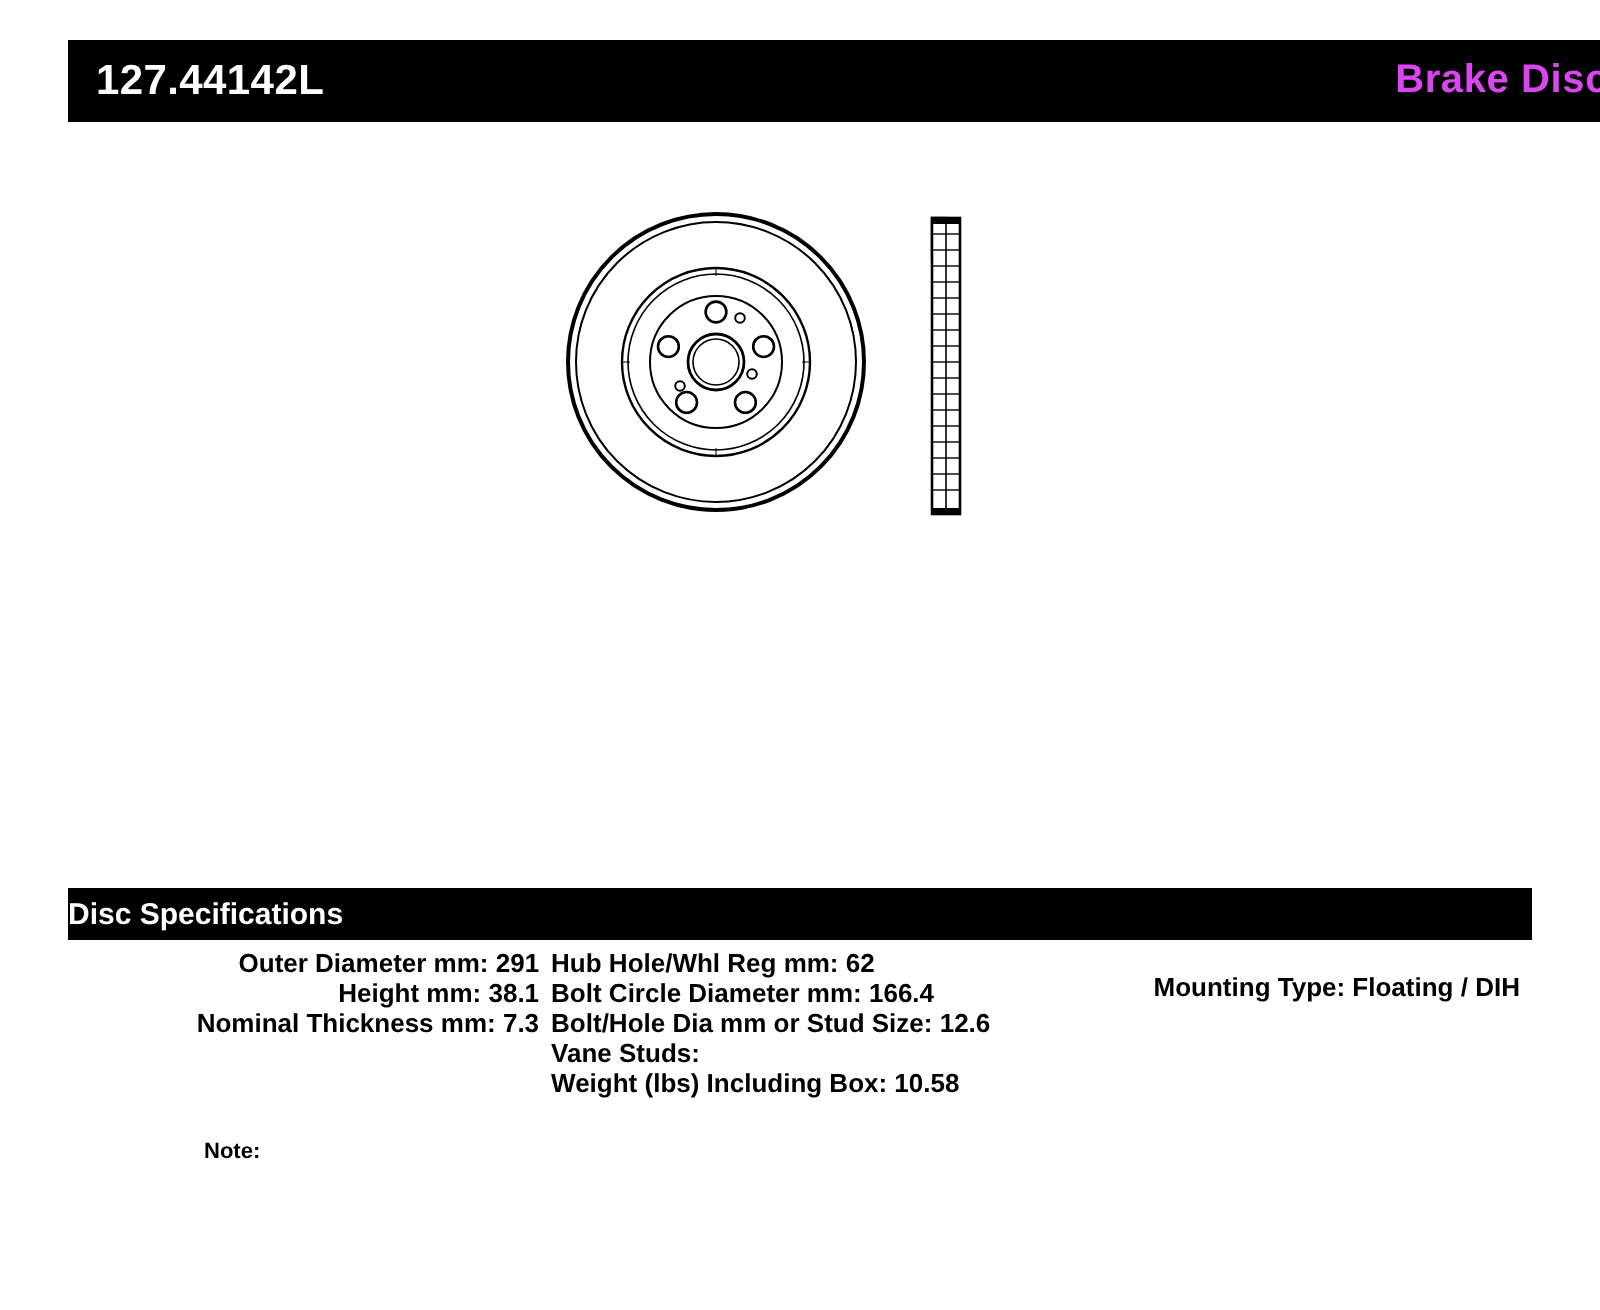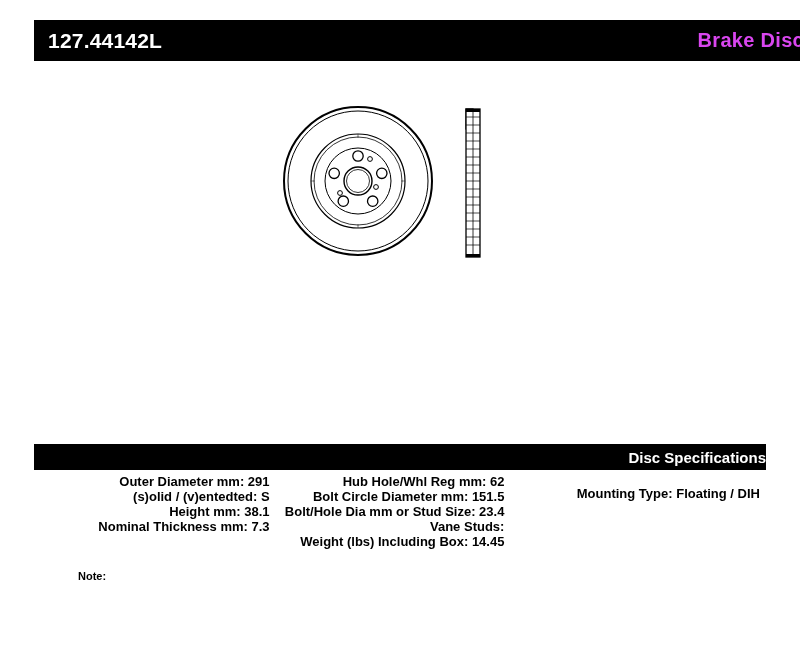--- a/index.html
+++ b/index.html
@@ -60,21 +60,21 @@
   
   .spec-title-bar {
     position: absolute;
     left: 34px;
     top: 444px;
     width: 732px;
     height: 26px;
     background: #000000;
     display: flex;
     align-items: center;
-    justify-content: flex-end;
+    justify-content: flex-start;
   }
   .spec-title {
     color: #ffffff;
     font-size: 15px;
     font-weight: bold;
   }
 
   
   .spec-columns {
     position: absolute;
@@ -87,39 +87,38 @@
   .col {
     box-sizing: border-box;
   }
   .col-left {
     width: 33%;
     text-align: right;
     padding-right: 6px;
   }
   .col-mid {
     width: 34%;
-    text-align: right;
     padding-right: 20px;
   }
   .col-right {
     width: 33%;
     text-align: right;
     padding-right: 6px;
     margin-top: 12px;
   }
   .spec-line {
     line-height: 15px;
     font-weight: bold;
     white-space: nowrap;
   }
 
   
   .note {
     position: absolute;
-    left: 78px;
+    left: 102px;
     top: 570px;
     font-size: 11px;
     font-weight: bold;
   }
 </style>
 </head>
 <body>
 
 <div class="header-bar">
   <div class="part-number">127.44142L</div>
@@ -197,29 +196,28 @@
   </svg>
 </div>
 
 <div class="spec-title-bar">
   <div class="spec-title">Disc Specifications</div>
 </div>
 
 <div class="spec-columns">
   <div class="col col-left">
     <div class="spec-line">Outer Diameter mm: 291</div>
-    <div class="spec-line">(s)olid / (v)entedted: S</div>
     <div class="spec-line">Height mm: 38.1</div>
     <div class="spec-line">Nominal Thickness mm: 7.3</div>
   </div>
   <div class="col col-mid">
     <div class="spec-line">Hub Hole/Whl Reg mm: 62</div>
-    <div class="spec-line">Bolt Circle Diameter mm: 151.5</div>
-    <div class="spec-line">Bolt/Hole Dia mm or Stud Size: 23.4</div>
+    <div class="spec-line">Bolt Circle Diameter mm: 166.4</div>
+    <div class="spec-line">Bolt/Hole Dia mm or Stud Size: 12.6</div>
     <div class="spec-line">Vane Studs:</div>
-    <div class="spec-line">Weight (lbs) Including Box: 14.45</div>
+    <div class="spec-line">Weight (lbs) Including Box: 10.58</div>
   </div>
   <div class="col col-right">
     <div class="spec-line">Mounting Type: Floating / DIH</div>
   </div>
 </div>
 
 <div class="note">Note:</div>
 
 </body></html>

